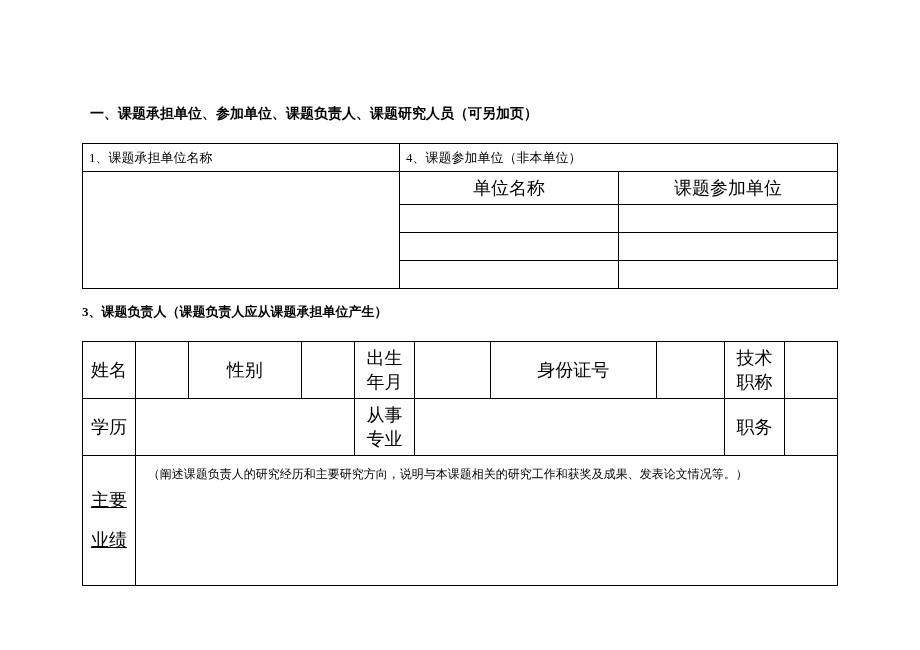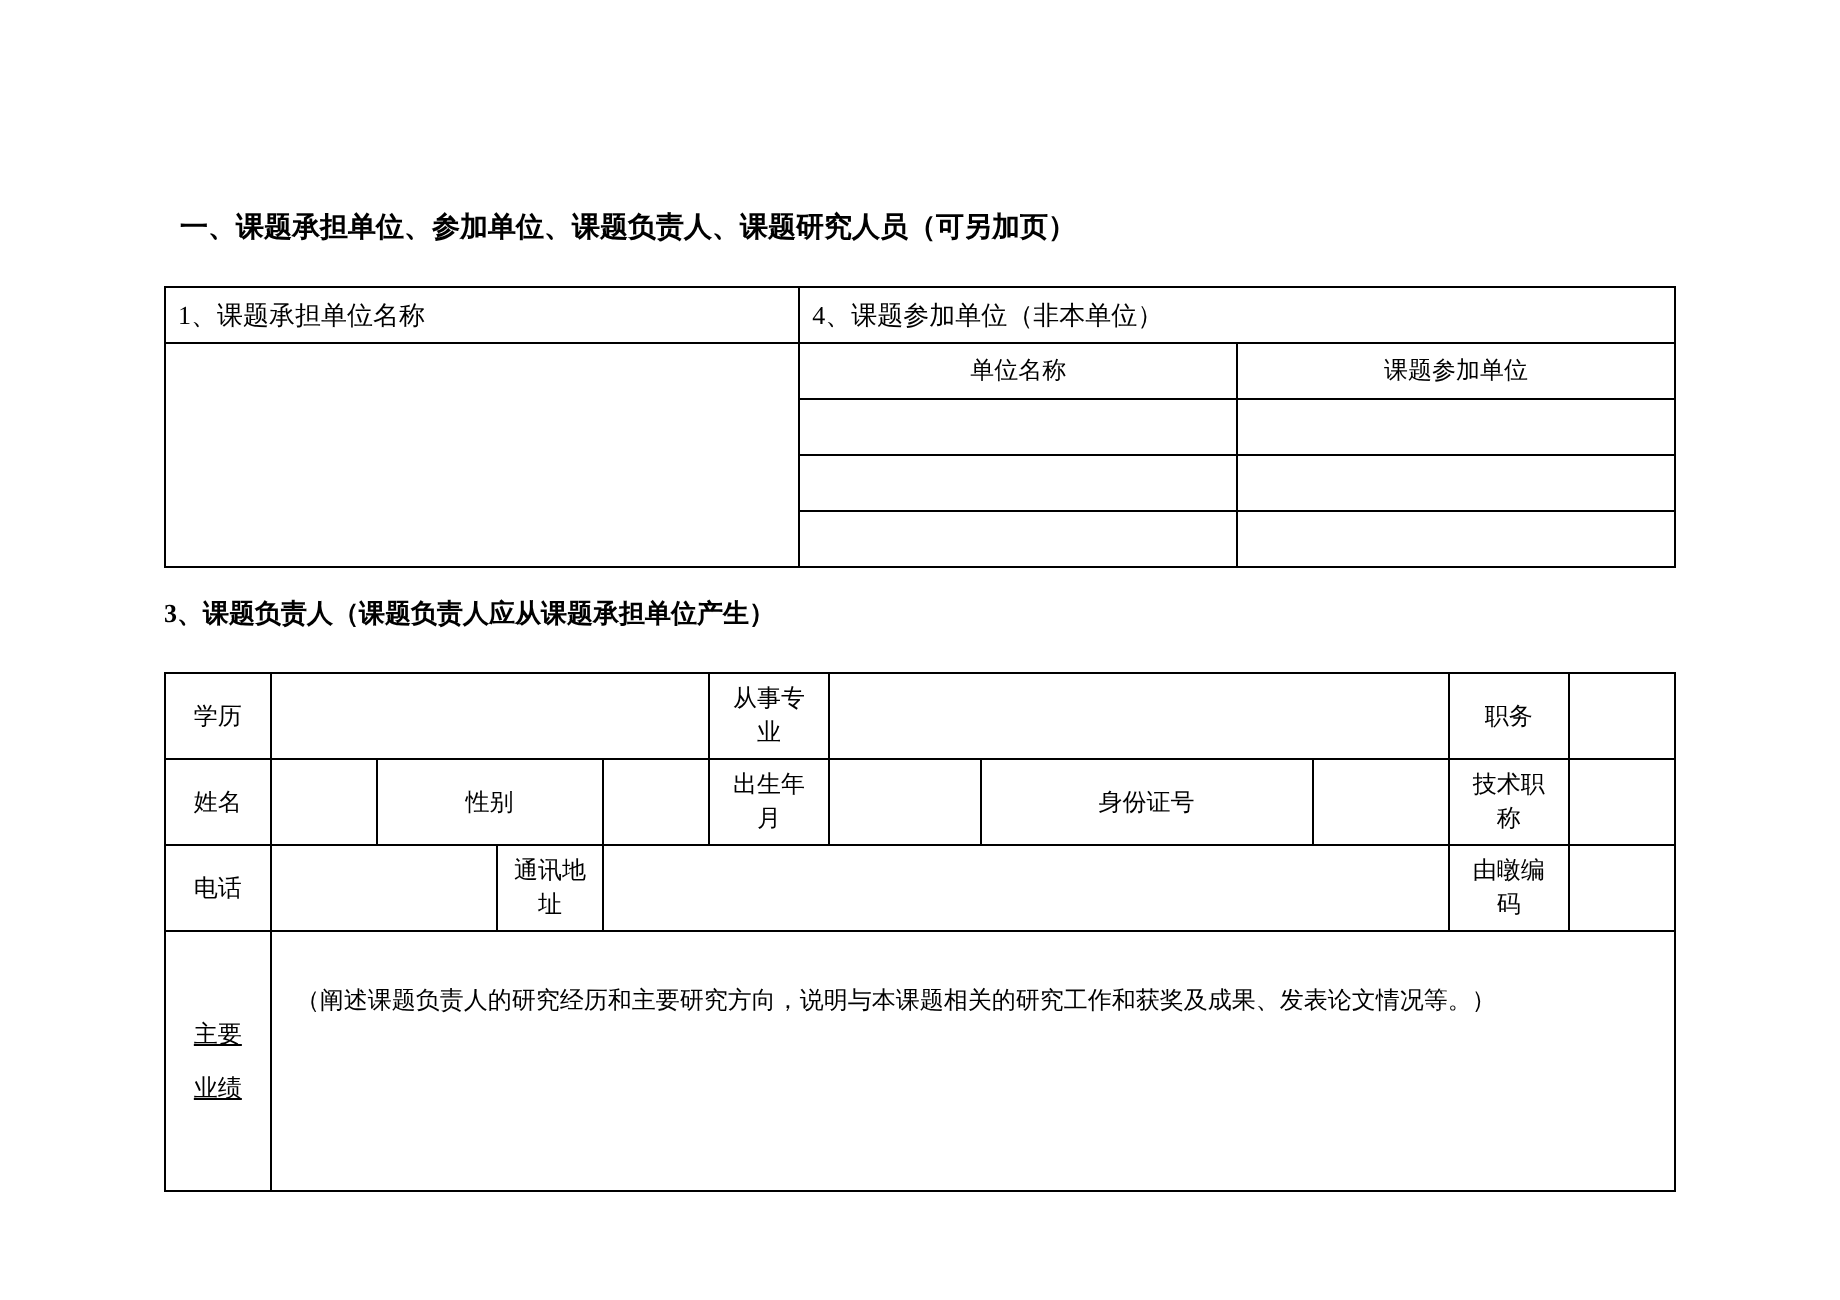--- a/index.html
+++ b/index.html
@@ -24,37 +24,37 @@
     }
     table {
       border-collapse: collapse;
       width: 100%;
     }
     td {
       border: 1px solid #000;
       padding: 4px 6px;
       height: 28px;
       vertical-align: middle;
-      font-size: 12px;
+      font-size: 18px;
     }
     .subheader {
       font-weight: normal;
       font-size: 13px;
     }
     .center { text-align: center; }
     .section3-title {
       font-weight: bold;
       font-size: 13px;
       margin-top: 14px;
       margin-bottom: 20px;
     }
     .achievements-cell {
       height: 130px;
       vertical-align: top;
-      padding: 26px 12px;
+      padding: 10px 12px;
       font-size: 12px;
     }
     .row-tall td { height: 32px; }
     .main-perf {
       text-align: center;
       vertical-align: middle;
       line-height: 2.2;
       text-decoration: underline;
     }
   </style>
@@ -101,45 +101,37 @@
     <col style="width:8%">
     <col style="width:10%">
     <col style="width:10%">
     <col style="width:12%">
     <col style="width:9%">
     <col style="width:8%">
     <col style="width:7%">
   </colgroup>
   <tbody>
       <tr>
-    <td class="center">学历</td>
-    <td colspan="4"></td>
-    <td class="center">从事专业</td>
-    <td colspan="4"></td>
-    <td class="center">职务</td>
-    <td></td>
-  </tr>
-  <tr>
     <td class="center">姓名</td>
     <td></td>
     <td colspan="2" class="center">性别</td>
     <td></td>
     <td class="center">出生年月</td>
     <td></td>
     <td colspan="2" class="center">身份证号</td>
     <td></td>
     <td class="center">技术职称</td>
     <td></td>
   </tr>
-  <tr class="row-tall">
-    <td class="center">电话</td>
-    <td colspan="2"></td>
-    <td class="center">通讯地址</td>
-    <td colspan="6"></td>
-    <td class="center">由暾编码</td>
+  <tr>
+    <td class="center">学历</td>
+    <td colspan="4"></td>
+    <td class="center">从事专业</td>
+    <td colspan="4"></td>
+    <td class="center">职务</td>
     <td></td>
   </tr>
   <tr>
     <td class="main-perf" style="white-space:pre-line;">主要
 业绩</td>
     <td colspan="11" class="achievements-cell">（阐述课题负责人的研究经历和主要研究方向，说明与本课题相关的研究工作和获奖及成果、发表论文情况等。）</td>
   </tr>
 </tbody>
   </table>
 

